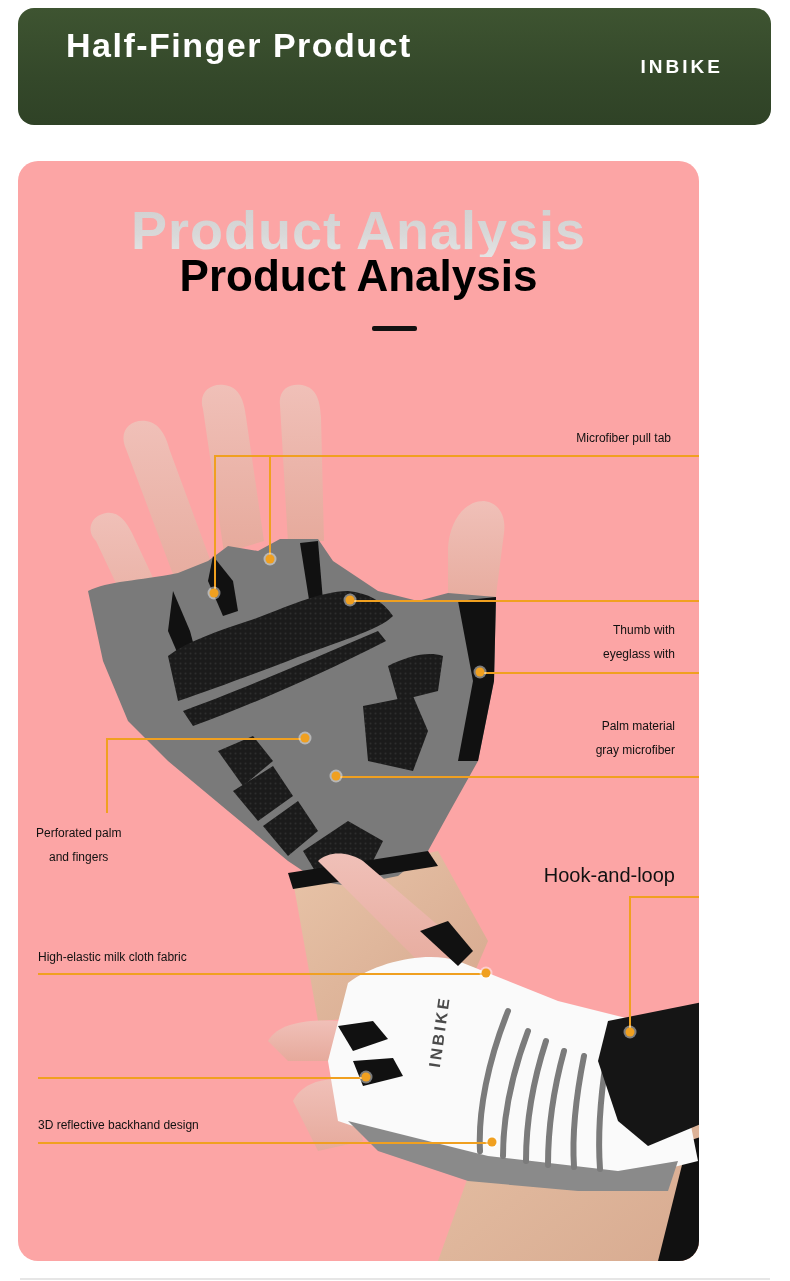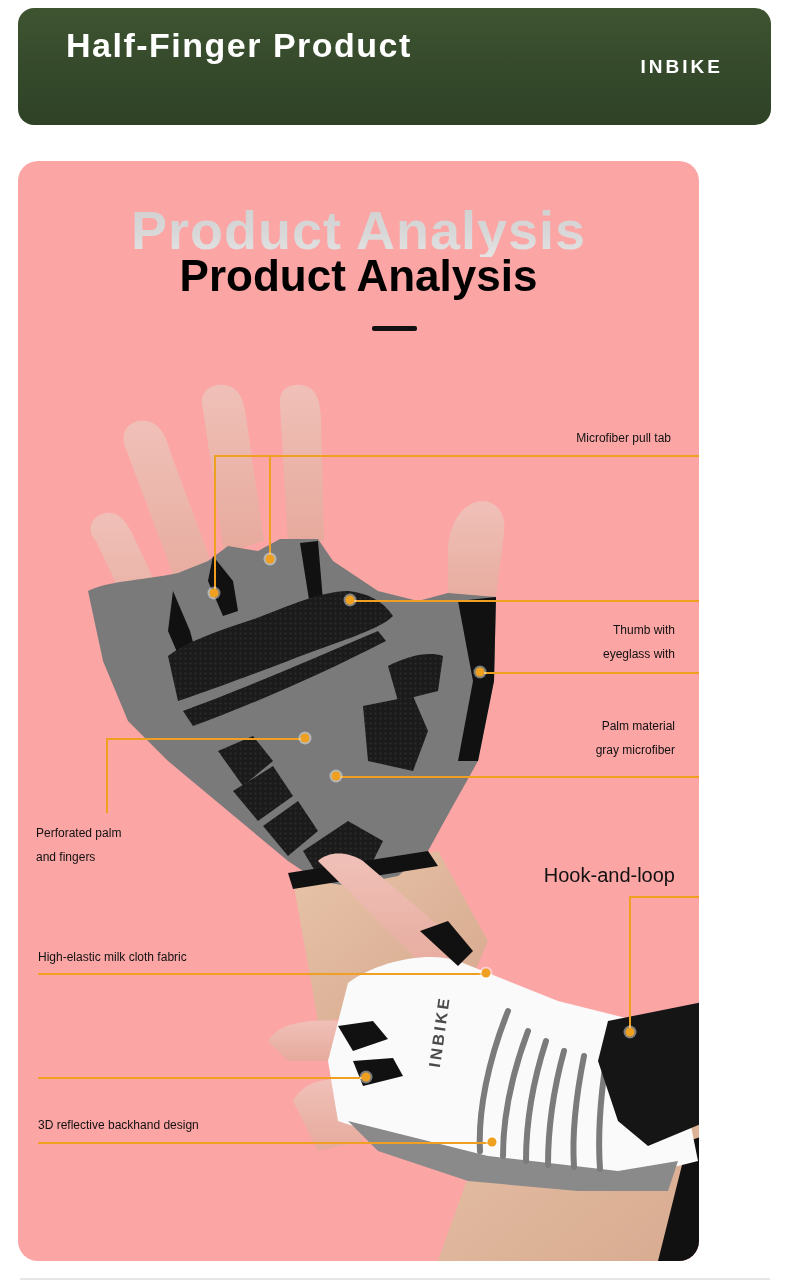--- a/index.html
+++ b/index.html
@@ -147,21 +147,21 @@
   <div class="label right" style="right:24px; top:553px;">
     <div>Palm material</div>
     <div>gray microfiber</div>
   </div>
   <div class="line-h" style="left:318px; top:615px; width:410px;"></div>
   <div class="dot" style="left:318px; top:615px;"></div>
 
   <div class="line-h" style="left:88px; top:577px; width:198px;"></div>
   <div class="line-v" style="left:88px; top:577px; height:75px;"></div>
   <div class="dot" style="left:287px; top:577px;"></div>
-  <div class="label" style="left:18px; top:660px; text-align:left;">
+  <div class="label" style="left:18px; top:660px; text-align:center;">
     <div>Perforated palm</div>
     <div>and fingers</div>
   </div>
 
   <div class="label right" style="right:24px; top:702px; font-size:20px;">
     <div>Hook-and-loop</div>
   </div>
   <div class="line-h" style="left:611px; top:735px; width:118px;"></div>
   <div class="line-v" style="left:611px; top:735px; height:135px;"></div>
   <div class="dot" style="left:612px; top:871px;"></div>

